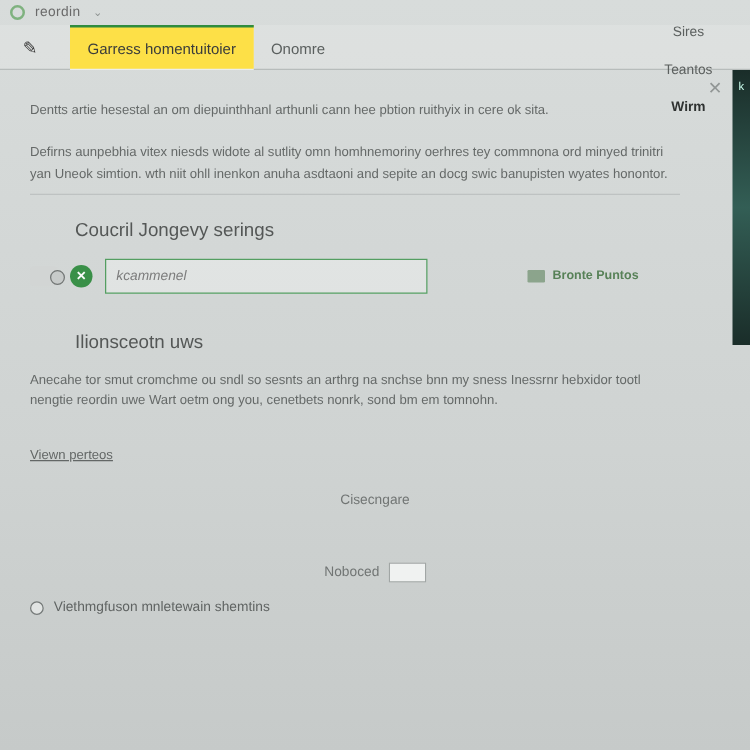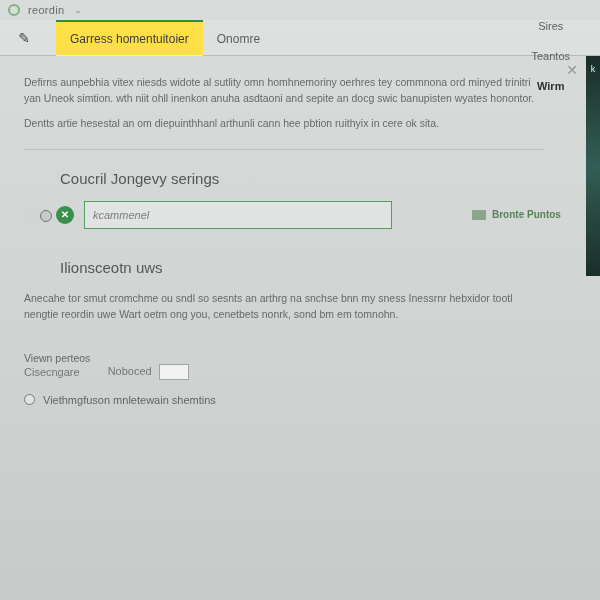--- a/index.html
+++ b/index.html
@@ -30,30 +30,30 @@
   .body-text.secondary { margin-top: 6px; margin-bottom: 18px; }
 
   .divider { height: 0; border-top: 1px solid rgba(120,124,123,0.25); margin: 8px 0 20px 0; max-width:520px; }
 
   .h2 { font-size: 15px; color:#4a4d4c; font-weight:400; margin-bottom: 14px; margin-left: 36px; }
 
   .current-row { display:flex; align-items:center; gap:10px; margin-bottom: 30px; }
   .toggle-eye { width:22px; height:16px; background: #d2d5d4; border-radius:3px; position:relative; }
   .toggle-eye::after { content:""; position:absolute; right:-6px; top:3px; width:10px; height:10px; border:1.5px solid #6a6e6d; border-radius:50%; background:#c7cac9; }
   .status-dot { width:18px; height:18px; border-radius:50%; background:#2d8a3c; display:flex; align-items:center; justify-content:center; color:#fff; font-size:10px; font-weight:bold; }
-  .current-input { flex: none; width: 308px; height: 28px; border: 1.5px solid #4a9a58; background: rgba(255,255,255,0.35); padding: 0 8px; font-size: 11px; font-style: italic; color:#6d9b74; outline:none; }
+  .current-input { flex: none; width: 258px; height: 28px; border: 1.5px solid #4a9a58; background: rgba(255,255,255,0.35); padding: 0 8px; font-size: 11px; font-style: italic; color:#6d9b74; outline:none; }
   .browse-group { margin-left: 70px; display:flex; align-items:center; gap:6px; }
   .browse-swatch { width:14px; height:10px; background:#86a086; border-radius:1px; }
   .browse-text { font-size: 10px; color:#4d7a4d; font-weight:700; }
 
-  .view-parts-label { font-size:10.5px; color:#5a5e5d; margin-bottom: 0; }
-  .parts-row { display:flex; align-items:center; gap: 28px; margin-bottom: 14px; }
+  .view-parts-label { font-size:10.5px; color:#5a5e5d; margin-bottom: 24px; text-decoration: underline; }
+  .parts-row { display:flex; align-items:center; gap: 44px; margin-bottom: 14px; flex-direction: column; }
   .parts-row .stub { font-size:11px; color:#6a6e6d; }
   .mini-field { width: 30px; height: 16px; border:1px solid #9ea3a2; background:#f4f5f4; display:inline-block; vertical-align:middle; margin-left:4px; }
-  .radio-row { display:flex; align-items:flex-start; gap:8px; font-size:11px; color:#565a59; }
+  .radio-row { display:flex; align-items:center; gap:8px; font-size:11px; color:#565a59; }
   .radio { width:11px; height:11px; border:1.2px solid #6e7372; border-radius:50%; background:#e4e6e5; }
 
   .right-strip { position:absolute; top:56px; right:0; width:14px; height:220px; background:linear-gradient(to bottom,#1a2d29,#335e55,#1a2d29); }
   .right-strip .glyph { color:#cfe; font-size:9px; text-align:center; margin-top:8px; }
 
   .dim { opacity: 0.92; }
 </style>
 </head>
 <body>
 
@@ -78,22 +78,22 @@
 </div>
 
 <div class="right-strip">
   <div class="glyph">k</div>
 </div>
 
 <div class="page dim">
   <div class="close">✕</div>
 
 
+  <p class="body-text secondary">Dentts artie hesestal an om diepuinthhanl arthunli cann hee pbtion ruithyix in cere ok sita.</p>
   <p class="body-text">Defirns aunpebhia vitex niesds widote al sutlity omn homhnemoriny oerhres tey commnona ord minyed trinitri yan Uneok simtion. wth niit ohll inenkon anuha asdtaoni and sepite an docg swic banupisten wyates honontor.</p>
-  <p class="body-text secondary">Dentts artie hesestal an om diepuinthhanl arthunli cann hee pbtion ruithyix in cere ok sita.</p>
 
   <div class="divider"></div>
 
   <h2 class="h2">Coucril Jongevy serings</h2>
 
   <div class="current-row">
     <div class="toggle-eye"></div>
     <div class="status-dot">✕</div>
     <input class="current-input" type="text" placeholder="kcammenel" style="">
     <div class="browse-group">

